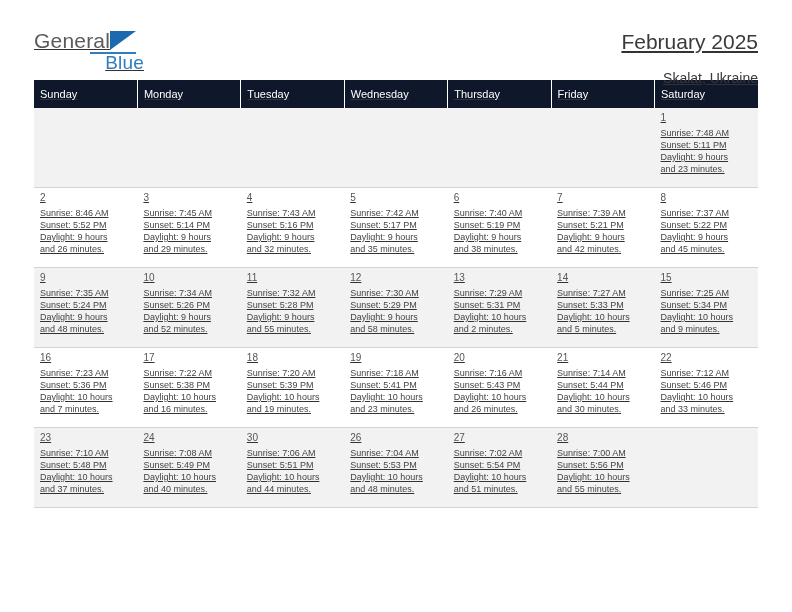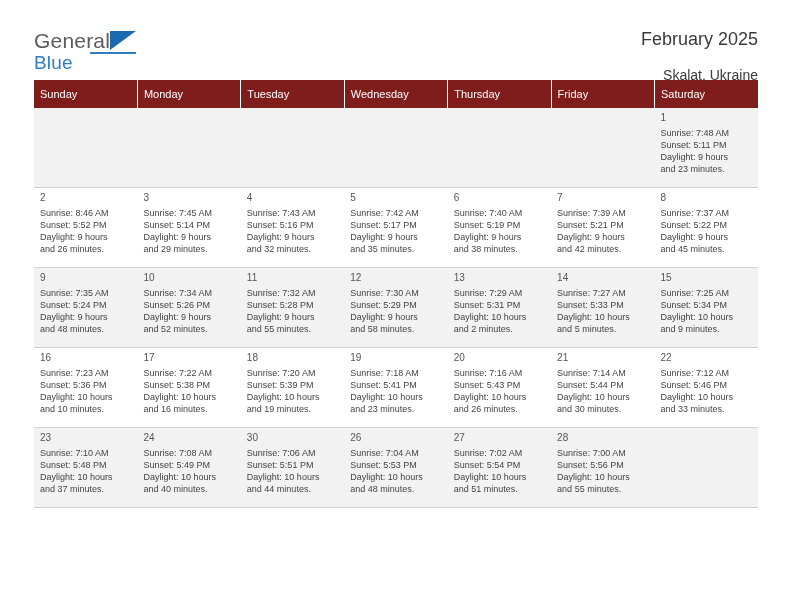--- a/index.html
+++ b/index.html
@@ -13,20 +13,21 @@
     font-family: "Liberation Sans", sans-serif;
     color: #333333;
     -webkit-font-smoothing: antialiased;
   }
   .page {
     position: relative;
     width: 792px;
     height: 612px;
     box-sizing: border-box;
     padding: 0 34px;
+    text-decoration: underline;
   }
 
   
   .header {
     display: flex;
     align-items: flex-start;
     justify-content: space-between;
     padding-top: 30px;
     height: 68px;
     box-sizing: border-box;
@@ -42,20 +43,21 @@
     color: #5b5b5b;
     letter-spacing: .2px;
     font-family: "Liberation Sans", sans-serif;
   }
   .logo-blue {
     display: block;
     margin-top: 2px;
     font-size: 19px;
     color: #2f7ec1;
     letter-spacing: .2px;
+    text-align: right;
   }
   .logo-flag {
     position: absolute;
     top: 1px;
     left: 76px;
     width: 0;
     height: 0;
     border-left: 26px solid #1b6ab0;
     border-bottom: 19px solid transparent;
   }
@@ -64,41 +66,41 @@
     top: 22px;
     left: 56px;
     width: 46px;
     height: 2px;
     background: #2f7ec1;
   }
   .title-block {
     text-align: right;
   }
   .cal-title {
-    font-size: 18px;
+    font-size: 21px;
     color: #3a3a3a;
     font-weight: normal;
     line-height: 1.1;
     margin: 0;
   }
   .cal-subtitle {
     font-size: 14px;
     color: #3a3a3a;
     margin-top: 17px;
   }
 
   
   .calendar {
     width: 724px;
     border-collapse: collapse;
     table-layout: fixed;
     margin-top: 12px;
   }
   .calendar th {
-    background: #7f1d1d;
+    background: #0f172a;
     color: #ffffff;
     font-size: 11px;
     font-weight: normal;
     text-align: left;
     padding: 5px 0 5px 6px;
     height: 18px;
     border-right: 1px solid #ffffff;
   }
   .calendar th:last-child { border-right: none; }
 
@@ -224,21 +226,21 @@
             <span class="info-wrap"><span class="info-line">Sunrise: 7:27 AM</span><br><span class="info-line">Sunset: 5:33 PM</span><br><span class="info-line">Daylight: 10 hours</span><br><span class="info-line">and 5 minutes.</span></span>
           </td>
           <td>
             <span class="daynum">15</span>
             <span class="info-wrap"><span class="info-line">Sunrise: 7:25 AM</span><br><span class="info-line">Sunset: 5:34 PM</span><br><span class="info-line">Daylight: 10 hours</span><br><span class="info-line">and 9 minutes.</span></span>
           </td>
         </tr>
         <tr class="plain">
           <td>
             <span class="daynum">16</span>
-            <span class="info-wrap"><span class="info-line">Sunrise: 7:23 AM</span><br><span class="info-line">Sunset: 5:36 PM</span><br><span class="info-line">Daylight: 10 hours</span><br><span class="info-line">and 10 minutes.</span></span>
+            <span class="info-wrap"><span class="info-line">Sunrise: 7:23 AM</span><br><span class="info-line">Sunset: 5:36 PM</span><br><span class="info-line">Daylight: 10 hours</span><br><span class="info-line">and 7 minutes.</span></span>
           </td>
           <td>
             <span class="daynum">17</span>
             <span class="info-wrap"><span class="info-line">Sunrise: 7:22 AM</span><br><span class="info-line">Sunset: 5:38 PM</span><br><span class="info-line">Daylight: 10 hours</span><br><span class="info-line">and 16 minutes.</span></span>
           </td>
           <td>
             <span class="daynum">18</span>
             <span class="info-wrap"><span class="info-line">Sunrise: 7:20 AM</span><br><span class="info-line">Sunset: 5:39 PM</span><br><span class="info-line">Daylight: 10 hours</span><br><span class="info-line">and 19 minutes.</span></span>
           </td>
           <td>

